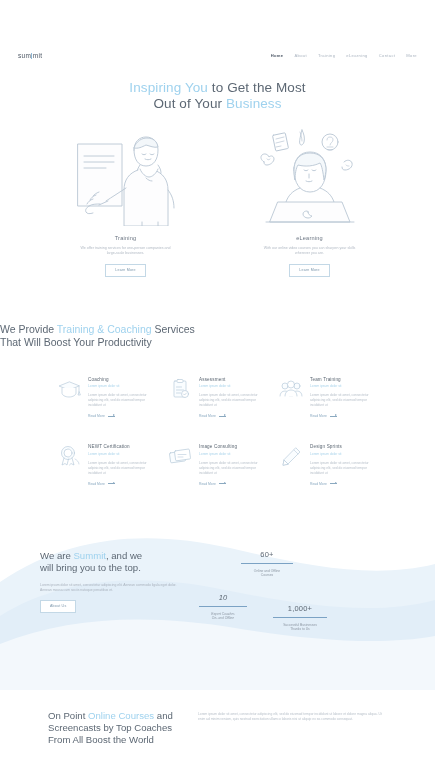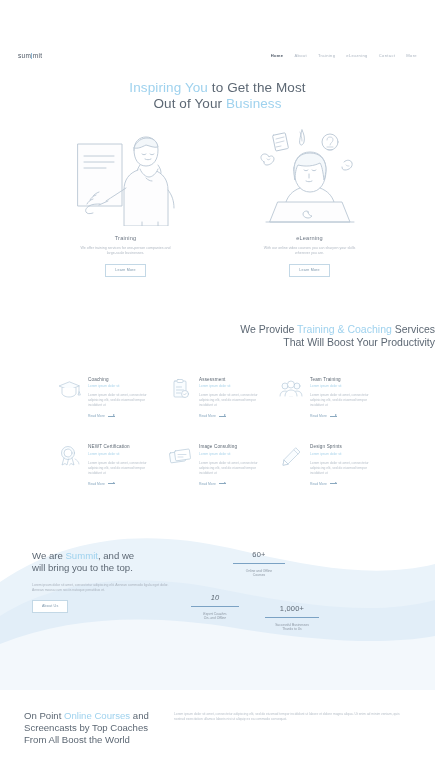--- a/index.html
+++ b/index.html
@@ -57,21 +57,21 @@
     padding: 0 16px;
   }
   .btn-outline {
     display: inline-block; margin-top: 7px;
     border: .6px solid #c3d8e6; color: #7b96ab;
     font-size: 3.6px; padding: 3.4px 9px; background: #fff; letter-spacing: .2px;
   }
 
   
   .section-heading {
-    text-align: right; margin-top: 46px;
+    text-align: left; margin-top: 46px;
     font-size: 10.5px; font-weight: 400; line-height: 13px; color: #5d6874;
   }
 
   
   .features {
     margin-top: 28px; padding: 0 56px;
     display: grid; grid-template-columns: repeat(3, 1fr);
     row-gap: 26px; column-gap: 10px;
   }
   .feature { display: flex; gap: 6px; }
@@ -93,21 +93,21 @@
   }
   .read-more .arr:after {
     content: ''; position: absolute; right: 0; top: -1.2px;
     border-left: 2.6px solid #8aa9c0;
     border-top: 1.6px solid transparent; border-bottom: 1.6px solid transparent;
   }
 
   
   .wave-section { position: relative; margin-top: 34px; height: 170px; }
   .wave-svg { position: absolute; inset: 0; width: 435px; height: 170px; }
-  .wave-content { position: relative; display: flex; padding: 0 32px; padding-top: 30px; }
+  .wave-content { position: relative; display: flex; padding: 0 40px; padding-top: 30px; }
   .about-col { width: 150px; }
   .about-col h2 {
     font-size: 9.6px; font-weight: 400; line-height: 12px; color: #5d6874;
   }
   .about-col p {
     font-size: 3.4px; color: #aab3be; line-height: 5.2px; margin-top: 9px;
     padding-right: 12px;
   }
   .stats-col { flex: 1; position: relative; height: 110px; }
   .stat { position: absolute; text-align: center; }
@@ -116,21 +116,21 @@
   .stat-label { font-size: 3.3px; color: #8d97a3; line-height: 4.6px; }
   .stat-a { left: 40px; top: 0; width: 74px; }
   .stat-a .stat-rule { width: 52px; }
   .stat-b { left: 0px; top: 43px; width: 66px; font-style: italic; }
   .stat-b .stat-rule { width: 48px; }
   .stat-c { left: 72px; top: 54px; width: 76px; }
   .stat-c .stat-rule { width: 54px; }
 
   
   .courses {
-    display: flex; padding: 0 24px; margin-top: 20px; 
+    display: flex; padding: 0 48px; margin-top: 20px; 
   }
   .courses h2 {
     font-size: 9.6px; font-weight: 400; line-height: 12px; color: #5d6874;
     width: 150px;
   }
   .courses p {
     flex: 1; font-size: 3.3px; color: #b9c1ca; line-height: 5.4px; padding-top: 2px;
   }
 
   

